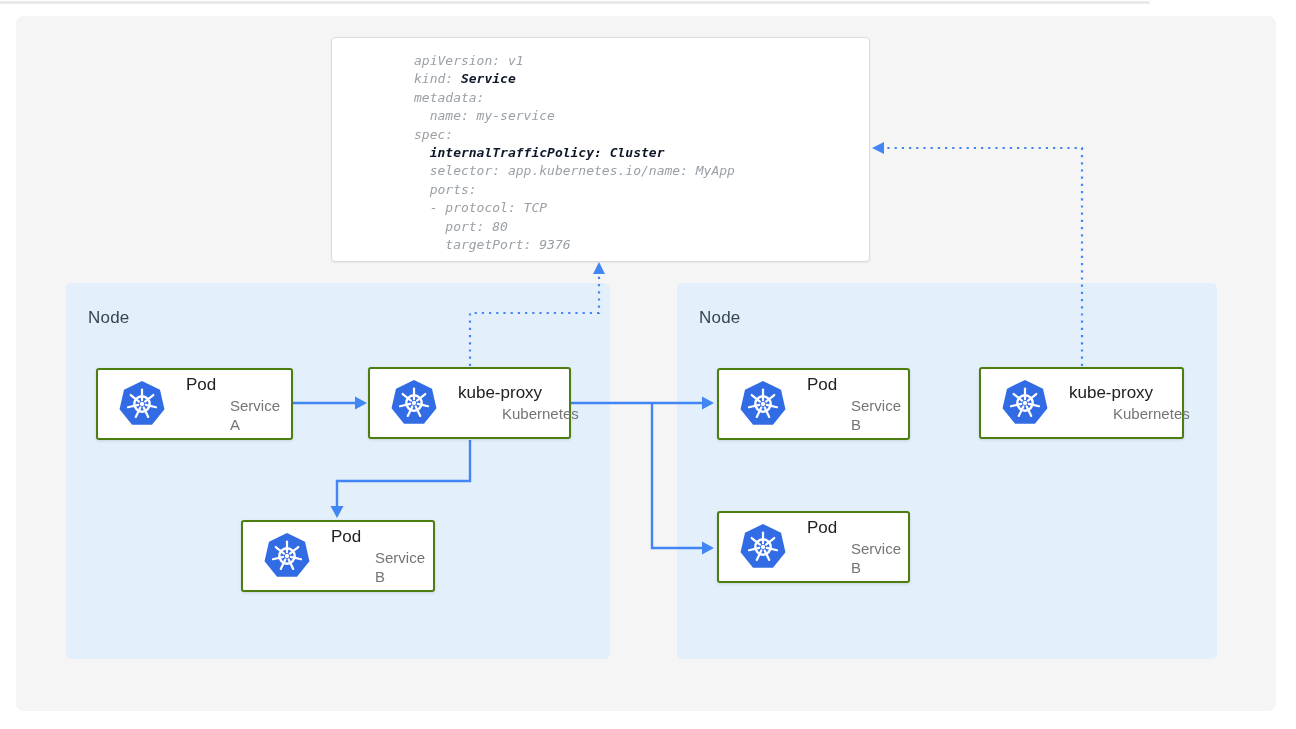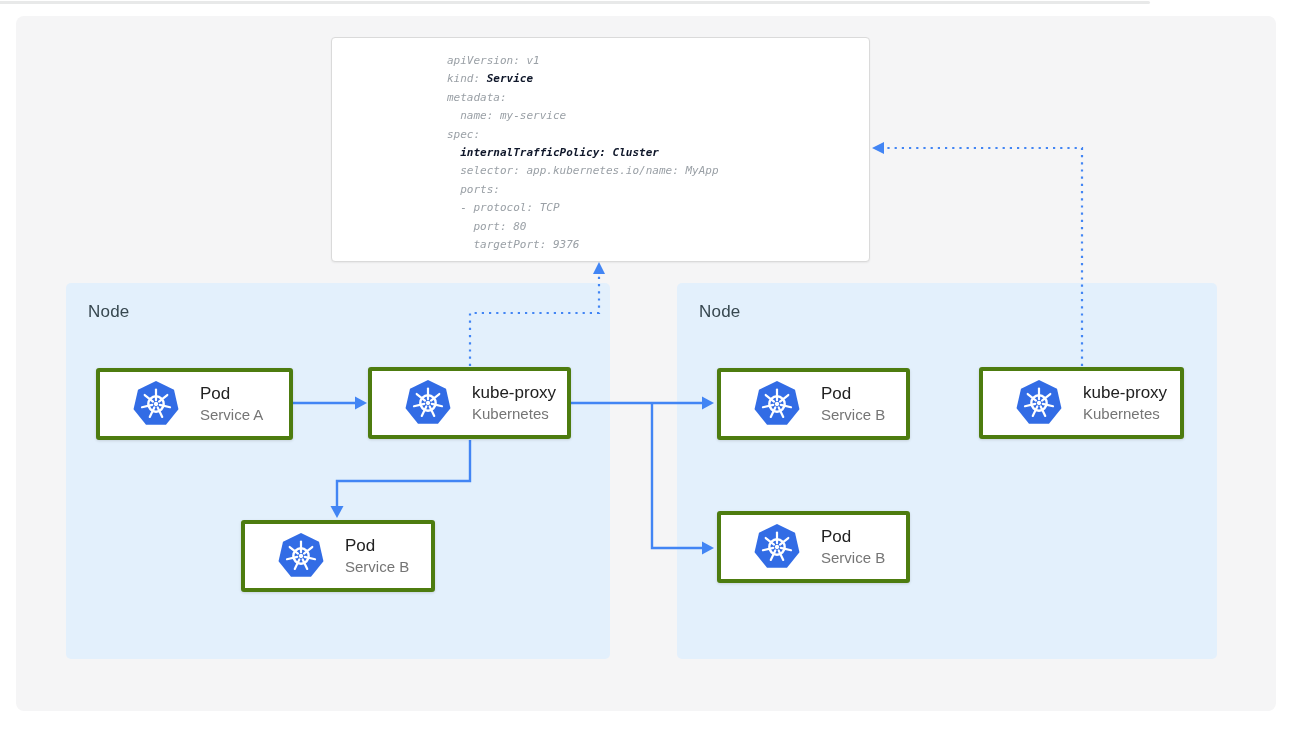--- a/index.html
+++ b/index.html
@@ -18,48 +18,48 @@
     position:absolute;left:16px;top:16px;width:1260px;height:695px;
     background:#f5f5f6;border-radius:8px;
   }
   .node-box{
     position:absolute;top:283px;height:376px;
     background:#e3f0fc;border-radius:5px;
   }
   .node-box.left{left:66px;width:544px;}
   .node-box.right{left:677px;width:540px;}
   .node-label{
-    position:absolute;left:22px;top:19px;
+    position:absolute;left:22px;top:25px;
     font-size:17px;color:#37474f;letter-spacing:.2px;
   }
   .code-card{
     position:absolute;left:331px;top:37px;width:539px;height:225px;
     background:#ffffff;border:1px solid #dadada;border-radius:4px;
     box-shadow:0 1px 2px rgba(0,0,0,.06);
     box-sizing:border-box;
-    padding:14px 10px 10px 115px;
+    padding:14px 10px 10px 82px;
     font-family:"DejaVu Sans Mono", monospace;
     font-style:italic;
-    font-size:11px;line-height:18.4px;
+    font-size:13px;line-height:18.4px;
     color:#9aa0a6;
     white-space:pre;
   }
   .code-line span.b{font-weight:bold;color:#0f172a;}
   .card{
     position:absolute;height:72px;
-    background:#ffffff;border:4px solid #4d7c0f;border-radius:3px;
+    background:#ffffff;border:2px solid #4d7c0f;border-radius:3px;
     box-shadow:0 1px 3px rgba(0,0,0,.13);
     box-sizing:border-box;
     display:flex;align-items:center;
-    padding-left:32px;
+    padding-left:20px;
   }
   .k8s-logo{width:48px;height:48px;flex:0 0 48px;display:block;}
   .card-text{display:flex;flex-direction:column;margin-left:20px;line-height:1.25;}
   .card-title{font-size:17px;color:#212121;}
-  .card-subtitle{font-size:15px;color:#757575;margin-top:2px;}
+  .card-subtitle{font-size:15px;color:#757575;margin-top:2px;margin-left:44px;}
   svg.overlay{position:absolute;left:0;top:0;pointer-events:none;}
 </style>
 </head>
 <body>
 
 <div id="canvas">
 
   <div class="top-divider"></div>
   <div class="panel"></div>
 

